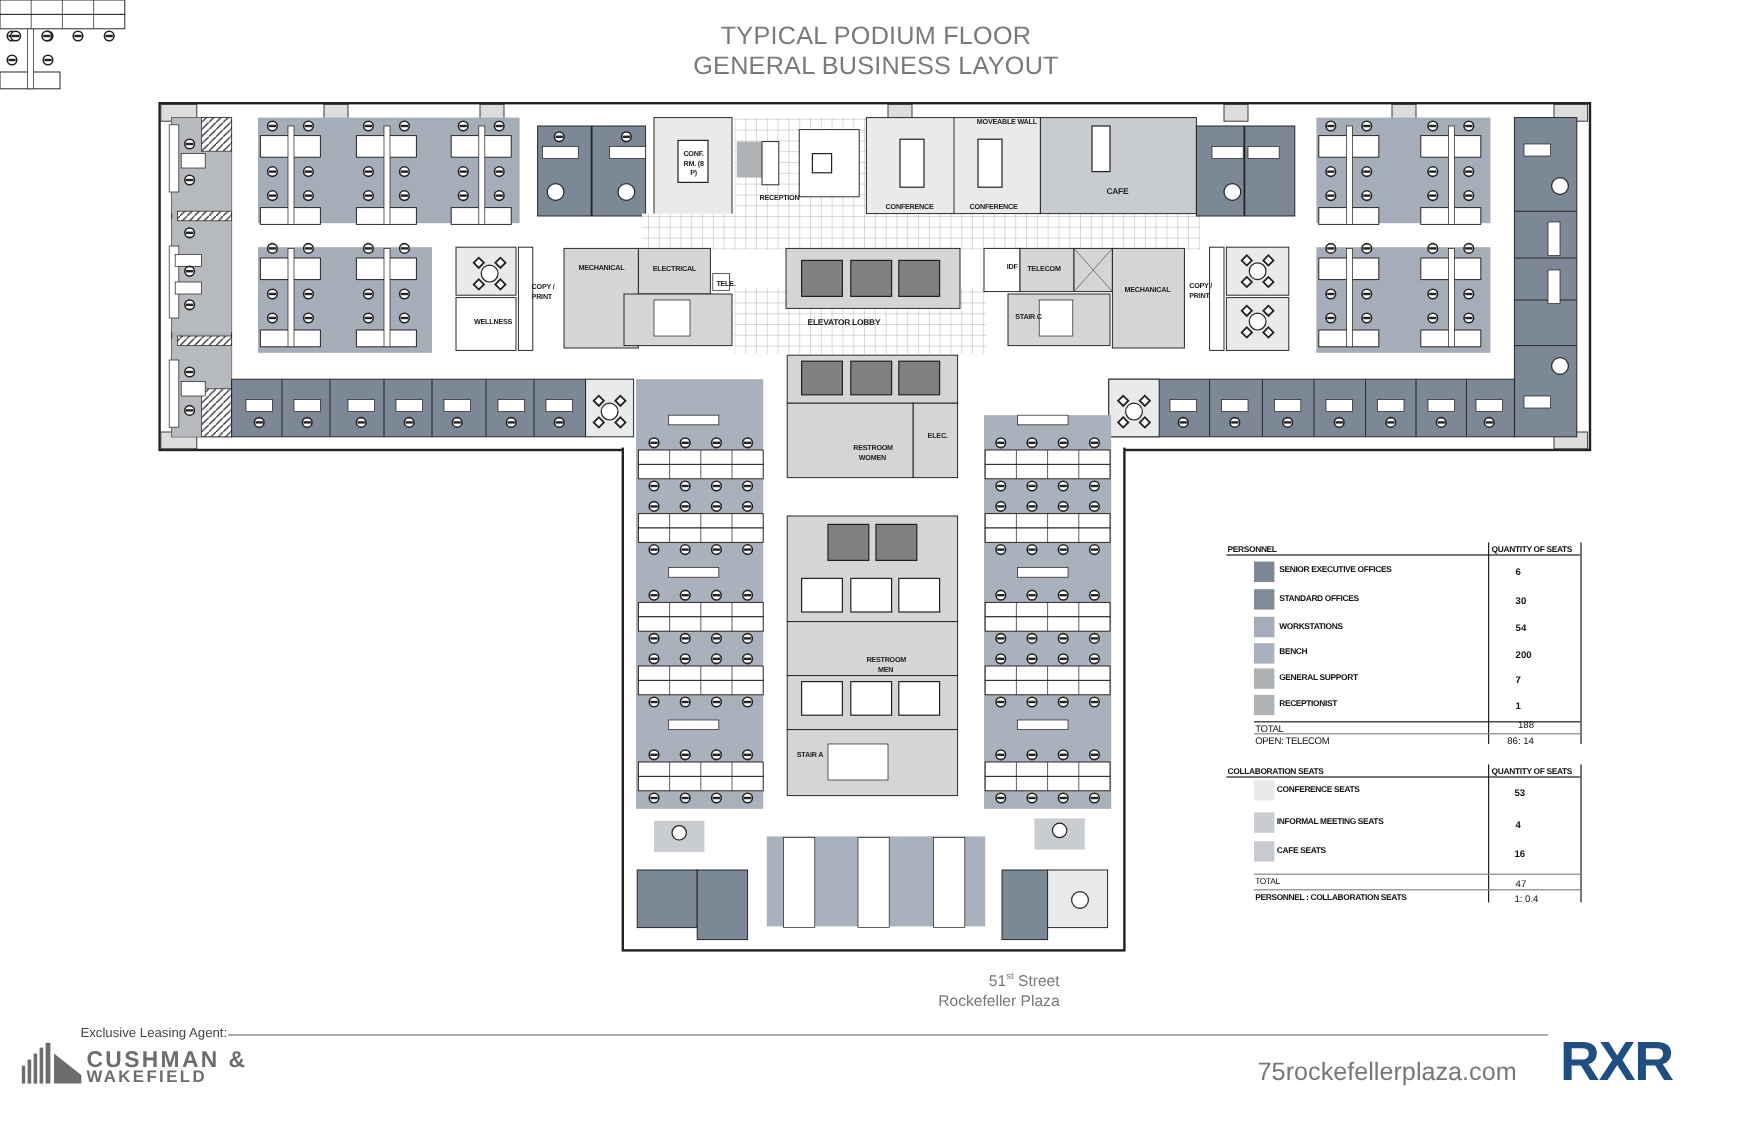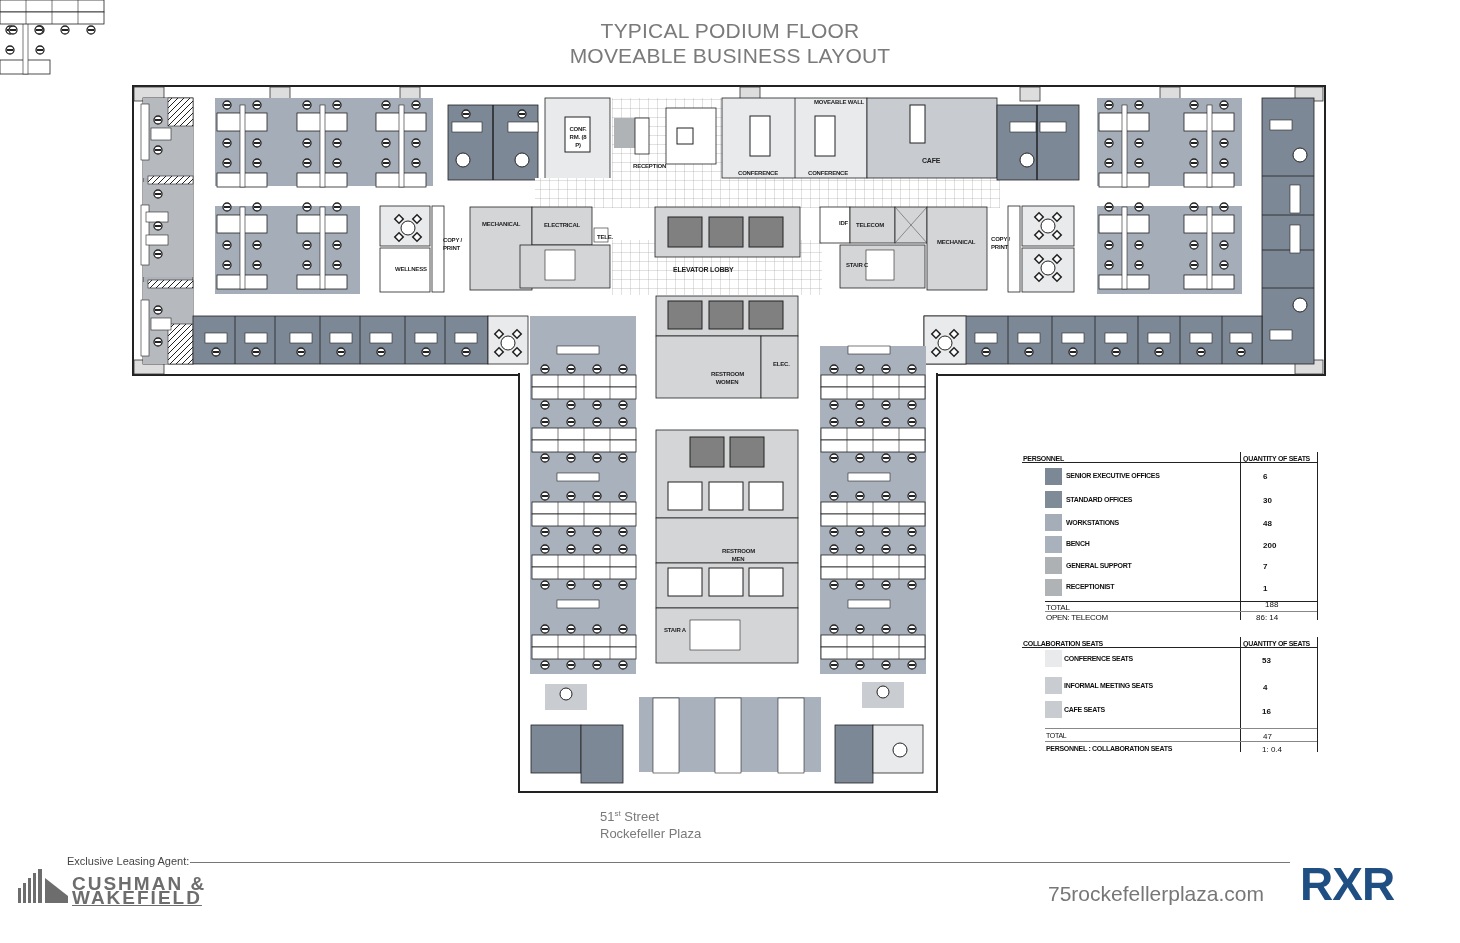--- a/index.html
+++ b/index.html
@@ -7,31 +7,31 @@
   .abs{position:absolute;}
   .title{position:absolute;left:0;width:1460px;text-align:center;font-size:21px;color:#7a7a7a;letter-spacing:0.2px;}
   .lbl{position:absolute;font-size:6px;font-weight:bold;color:#222;font-family:"Liberation Sans",sans-serif;letter-spacing:-0.2px;white-space:nowrap;}
   .legend{position:absolute;font-family:"Liberation Sans",sans-serif;color:#111;}
   .lg-head{position:absolute;font-size:7px;font-weight:bold;white-space:nowrap;letter-spacing:-0.3px;}
   .lg-item{position:absolute;font-size:7px;font-weight:bold;white-space:nowrap;letter-spacing:-0.3px;}
   .lg-qty{position:absolute;font-size:8px;font-weight:bold;white-space:nowrap;}
   .sw{position:absolute;width:17px;height:17px;}
   .hline{position:absolute;height:1px;background:#222;}
   .vline{position:absolute;width:1px;background:#222;}
-  .street{position:absolute;width:260px;left:600px;text-align:left;font-size:13px;color:#7a7a7a;}
+  .street{position:absolute;width:260px;left:623px;text-align:right;font-size:13px;color:#7a7a7a;}
   .footer-line{position:absolute;height:1px;background:#777;}
   .cw{position:absolute;font-size:22px;font-weight:bold;color:#6d6d6d;letter-spacing:2px;line-height:19px;}
   .site{position:absolute;font-size:21px;color:#777;}
   .rxr{position:absolute;font-size:46px;font-weight:bold;color:#1f4e83;letter-spacing:-1px;font-family:"Liberation Sans",sans-serif;}
 </style>
 </head>
 <body>
 
 <div class="title" style="top:19px;">TYPICAL PODIUM FLOOR</div>
-<div class="title" style="top:44px;">MOVEABLE BUSINESS LAYOUT</div>
+<div class="title" style="top:44px;">GENERAL BUSINESS LAYOUT</div>
 
 <svg class="abs" style="left:0;top:0;" width="1460" height="943">
   <defs>
     <pattern id="grid" width="9" height="9" patternUnits="userSpaceOnUse">
       <rect width="9" height="9" fill="#fff"></rect>
       <path d="M9 0 L0 0 0 9" fill="none" stroke="#999" stroke-width="0.6"></path>
     </pattern>
     <pattern id="hatch" width="6" height="6" patternUnits="userSpaceOnUse">
       <rect width="6" height="6" fill="#fff"></rect>
       <path d="M0 6 L6 0" stroke="#222" stroke-width="1"></path>
@@ -374,21 +374,21 @@
   <div class="sw" style="left:1045px;top:468px;background:#7d8896;"></div>
   <div class="lg-item" style="left:1066px;top:472px;">SENIOR EXECUTIVE OFFICES</div>
   <div class="lg-qty" style="left:1263px;top:472px;">6</div>
 
   <div class="sw" style="left:1045px;top:491px;background:#808b98;"></div>
   <div class="lg-item" style="left:1066px;top:496px;">STANDARD OFFICES</div>
   <div class="lg-qty" style="left:1263px;top:496px;">30</div>
 
   <div class="sw" style="left:1045px;top:514px;background:#a5adb8;"></div>
   <div class="lg-item" style="left:1066px;top:519px;">WORKSTATIONS</div>
-  <div class="lg-qty" style="left:1263px;top:519px;">48</div>
+  <div class="lg-qty" style="left:1263px;top:519px;">54</div>
 
   <div class="sw" style="left:1045px;top:536px;background:#a9b1bc;"></div>
   <div class="lg-item" style="left:1066px;top:540px;">BENCH</div>
   <div class="lg-qty" style="left:1263px;top:541px;">200</div>
 
   <div class="sw" style="left:1045px;top:557px;background:#aeb1b4;"></div>
   <div class="lg-item" style="left:1066px;top:562px;">GENERAL SUPPORT</div>
   <div class="lg-qty" style="left:1263px;top:562px;">7</div>
 
   <div class="sw" style="left:1045px;top:579px;background:#b0b3b6;"></div>
@@ -435,17 +435,17 @@
 
 <svg class="abs" style="left:18px;top:868px;" width="50" height="36">
   <rect x="0" y="20" width="3" height="15" fill="#6d6d6d"></rect>
   <rect x="5" y="15" width="3" height="20" fill="#6d6d6d"></rect>
   <rect x="10" y="10" width="3" height="25" fill="#6d6d6d"></rect>
   <rect x="15" y="5" width="3" height="30" fill="#6d6d6d"></rect>
   <rect x="20" y="1" width="4" height="34" fill="#6d6d6d"></rect>
   <polygon points="27,10 50,28 50,35 27,35" fill="#6d6d6d"></polygon>
 </svg>
 <div class="cw" style="left:72px;top:874px;">CUSHMAN &amp;</div>
-<div class="cw" style="left:72px;top:888px;font-size:19px;text-decoration:underline;">WAKEFIELD</div>
+<div class="cw" style="left:72px;top:888px;font-size:14px;">WAKEFIELD</div>
 <style>.cw{font-size:19px;}</style>
 
 <div class="site" style="left:1048px;top:882px;">75rockefellerplaza.com</div>
 <div class="rxr" style="left:1300px;top:857px;">RXR</div>
 
 </body></html>

